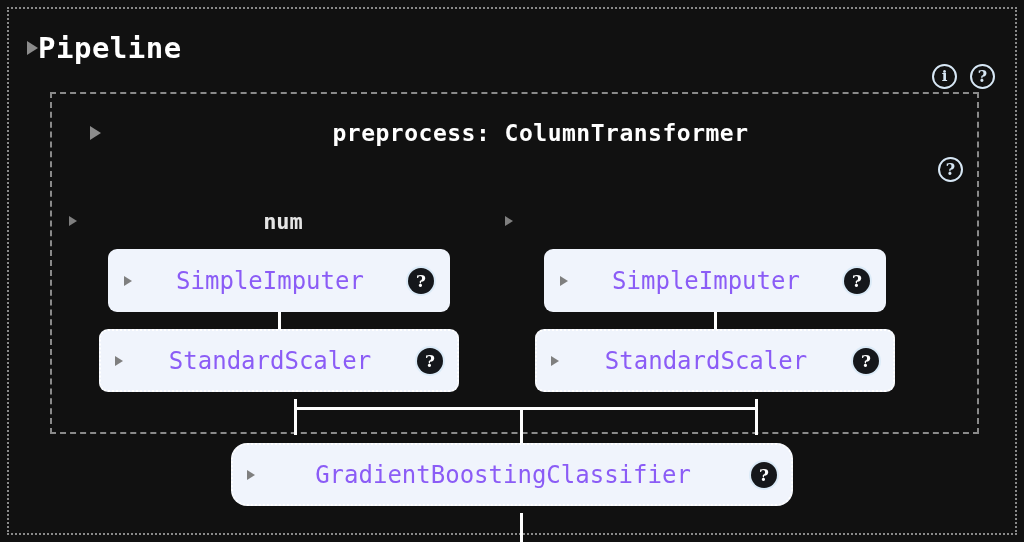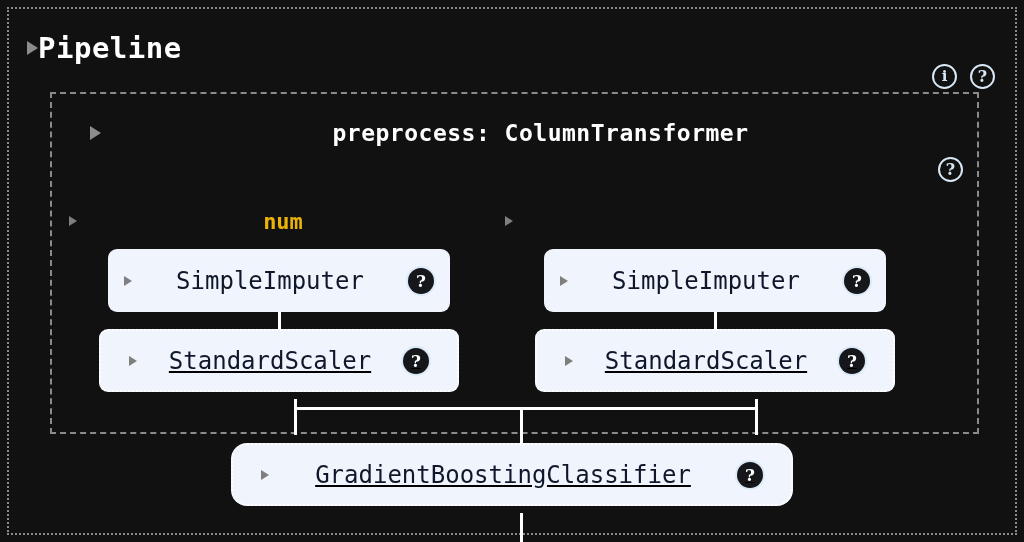--- a/index.html
+++ b/index.html
@@ -122,21 +122,21 @@
   #col-cat { left: 453px; }
 
   .col-head {
     display: flex;
     align-items: center;
     height: 30px;
   }
   .col-head .col-title {
     flex: 1;
     text-align: center;
-    color: #eab308;
+    color: #e5e5e5;
     font-weight: bold;
     font-size: 22px;
   }
 
   
   .est-stack {
     margin-top: 13px;
     display: flex;
     flex-direction: column;
     align-items: center;
@@ -147,28 +147,27 @@
     background: #f0f4fc;
     border-radius: 9px;
     display: flex;
     align-items: center;
     padding: 0 16px;
     height: 63px;
     color: #000000;
   }
   .est-box.fitted {
     border: 2px dotted #ffffff;
-    padding: 0 28px;
-    text-decoration: underline;
+    padding: 0 14px;
   }
   .est-name {
     flex: 1;
     text-align: center;
     font-size: 24px;
-    color: #0f172a;
+    color: #8b5cf6;
     white-space: nowrap;
     padding: 0 10px;
   }
   .est-badge {
     width: 26px;
     height: 26px;
     border-radius: 50%;
     background: #15171b;
     color: #ffffff;
     display: flex;

